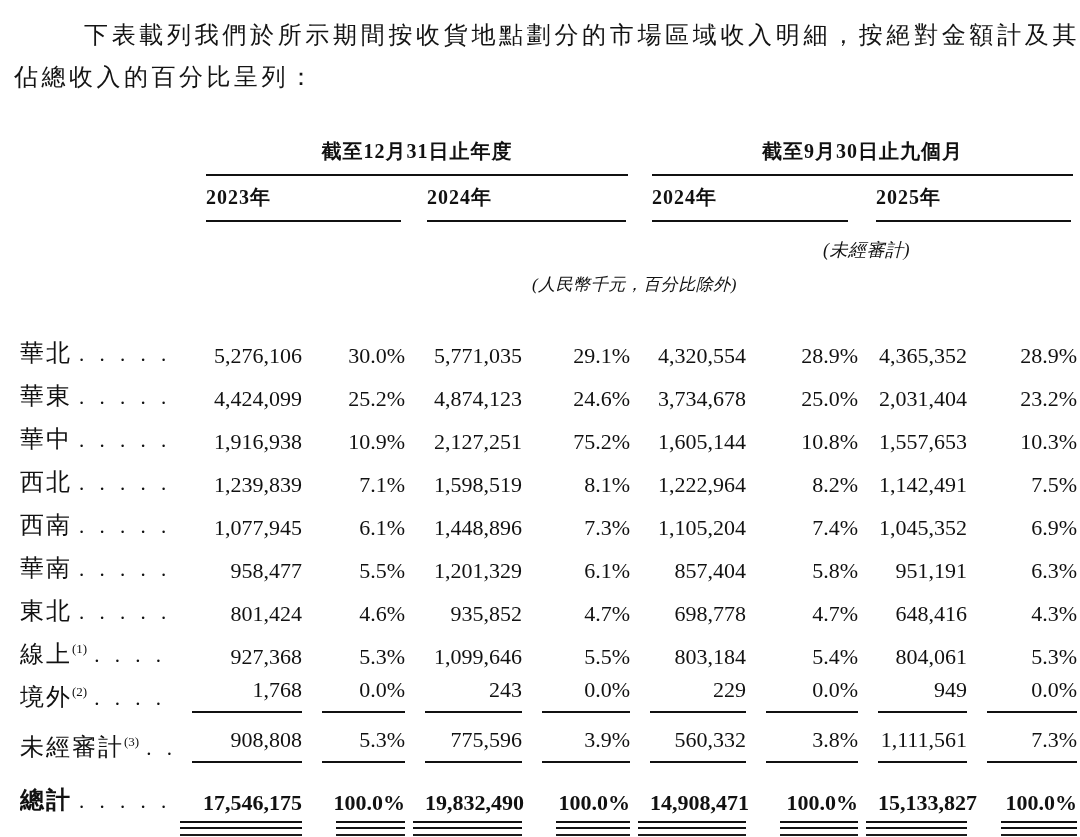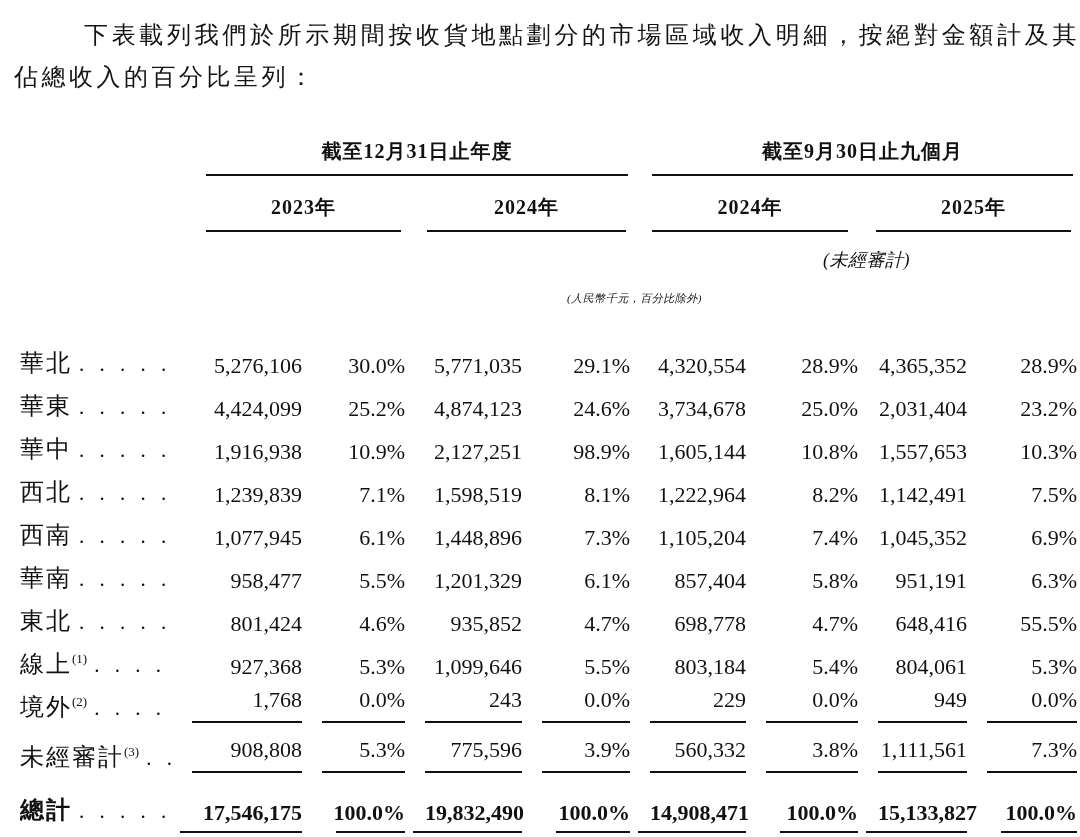--- a/index.html
+++ b/index.html
@@ -12,29 +12,29 @@
 
   table.rev { border-collapse:collapse; table-layout:fixed; width:1057px;
     margin:40px 0 0 20px; }
   td { vertical-align:bottom; }
 
   
   .grp-cell div { font-weight:bold; font-size:20px; letter-spacing:1px; text-align:center;
     border-bottom:2px solid #111; padding-bottom:9px; }
   .grp1 div { margin:0 2px 0 34px; }
   .grp2 div { margin:0 4px 0 22px; }
-  .yr-cell div { font-weight:bold; font-size:20px; letter-spacing:1px; text-align:center;
-    border-bottom:2px solid #111; padding:18px 0 9px 0; }
+  .yr-cell div { font-weight:bold; font-size:20px; letter-spacing:1px; 
+    border-bottom:2px solid #111; padding:8px 0 9px 0; }
   .yr1 div { margin:0 4px 0 34px; }
   .yr2 div { margin:0 4px 0 22px; }
   .yr3 div { margin:0 10px 0 22px; }
   .yr4 div { margin:0 6px 0 18px; }
   .note-cell { font-style:italic; font-size:18px; text-align:center; height:32px;
     padding-top:16px; padding-left:26px; letter-spacing:0.5px; }
-  .unit-cell { font-style:italic; font-size:11px; text-align:center; height:34px;
+  .unit-cell { font-style:italic; font-size:17px; text-align:center; height:34px;
     padding-top:6px; padding-left:20px; letter-spacing:0.5px; }
 
   
   tbody td { height:43px; font-size:22px; }
   tr.first td { height:73px; }
   tr.gap td { height:50px; }
   tr.total-row td { height:53px; }
 
   .label-cell .label-wrap { display:flex; align-items:baseline; overflow:hidden; white-space:nowrap;text-align:center; }
   .lbl { font-size:24px; letter-spacing:2px; flex:0 0 auto; }
@@ -182,21 +182,21 @@
           <td class="num-cell v">
             <div class="cell-line">1,916,938</div>
           </td>
           <td class="num-cell p">
             <div class="cell-line">10.9%</div>
           </td>
           <td class="num-cell v">
             <div class="cell-line">2,127,251</div>
           </td>
           <td class="num-cell p">
-            <div class="cell-line">98.9%</div>
+            <div class="cell-line">75.2%</div>
           </td>
           <td class="num-cell v">
             <div class="cell-line">1,605,144</div>
           </td>
           <td class="num-cell p">
             <div class="cell-line">10.8%</div>
           </td>
           <td class="num-cell v">
             <div class="cell-line">1,557,653</div>
           </td>
@@ -322,21 +322,21 @@
           <td class="num-cell v">
             <div class="cell-line">698,778</div>
           </td>
           <td class="num-cell p">
             <div class="cell-line">4.7%</div>
           </td>
           <td class="num-cell v">
             <div class="cell-line">648,416</div>
           </td>
           <td class="num-cell p">
-            <div class="cell-line">55.5%</div>
+            <div class="cell-line">4.3%</div>
           </td>
         </tr>
         <tr class="">
           <td class="label-cell">
             <div class="label-wrap">
               <span class="lbl">線上</span>
               <span class="sup">(1)</span>
               <span class="leader">. . . . . . . . . . . . . .</span>
             </div>
           </td>

